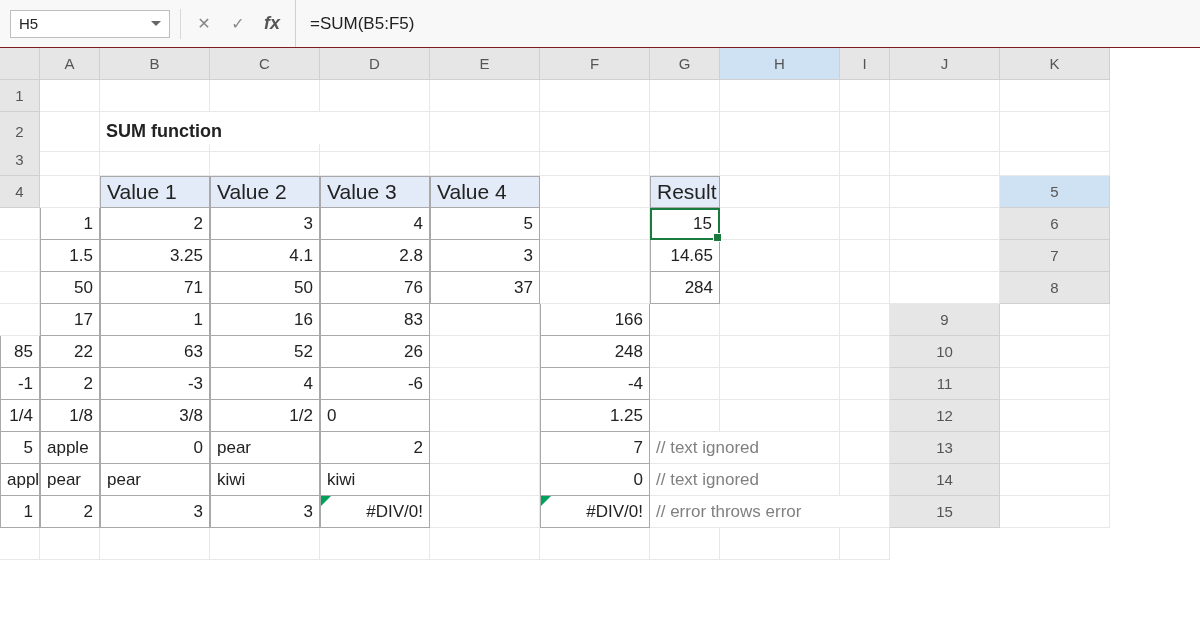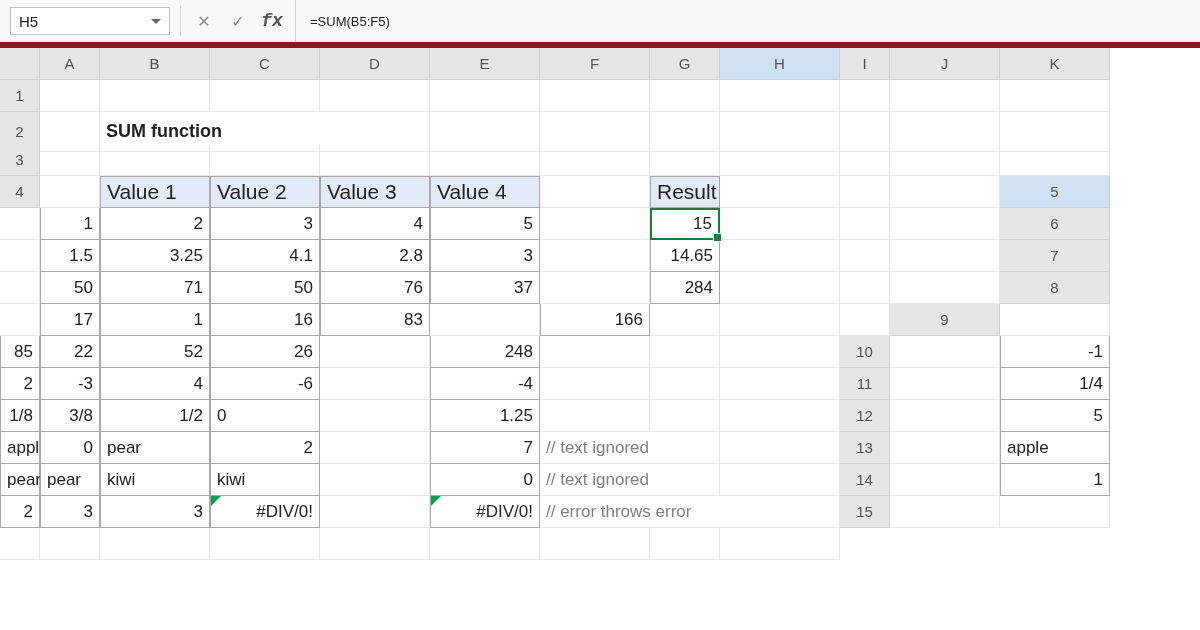--- a/index.html
+++ b/index.html
@@ -1,27 +1,27 @@
 <!DOCTYPE html>
 <html><head>
 <meta charset="utf-8">
 <style>
 html,body{margin:0;padding:0;font-family:"Segoe UI",Arial,sans-serif;font-size:15px;color:#222;background:white}
 .app{width:1200px;height:630px;position:relative;overflow:hidden;box-sizing:border-box}
 
 
-.fbar{display:flex;align-items:center;height:48px;border-bottom:6px solid #7f1d1d;background:#f8f8f8;box-sizing:border-box}
+.fbar{display:flex;align-items:center;height:48px;border-bottom:1px solid #7f1d1d;background:#f8f8f8;box-sizing:border-box}
 .namebox{width:160px;height:28px;margin-left:10px;background:white;border:1px solid #bfbfbf;display:flex;align-items:center;padding:0 8px;box-sizing:border-box;justify-content:space-between}
 .namebox span.nv{font-size:15px}
 .name-dd{width:0;height:0;border-left:5px solid transparent;border-right:5px solid transparent;border-top:5px solid #666}
 .fdiv{width:1px;height:30px;background:#d8d8d8;margin:0 10px}
 .f-btns{display:flex;align-items:center;gap:8px}
 .f-btn{width:26px;height:26px;display:flex;justify-content:center;align-items:center;color:#888;font-size:16px}
-.fx{font-style:italic;font-family:Liberation Mono, monospace;color:#555;font-size:18px;font-weight:600}
-.formula-input{flex:1;padding-left:14px;display:flex;align-items:center;font-size:13px;border-left:1px solid #d0d0d0;margin-left:10px;height:100%}
+.fx{font-style:italic;font-family:Liberation Sans, sans-serif;color:#555;font-size:18px;font-weight:600}
+.formula-input{flex:1;padding-left:14px;display:flex;align-items:center;font-size:17px;border-left:1px solid #d0d0d0;margin-left:10px;height:100%}
 
 
 .grid{display:grid;grid-template-columns:40px 60px 110px 110px 110px 110px 110px 70px 120px 50px 110px 110px;grid-auto-rows:32px}
 .ch{background:#e6e6e6;border-right:1px solid #d0d0d0;border-bottom:1px solid #d0d0d0;display:flex;justify-content:center;align-items:center;color:#555;font-size:15px;box-sizing:border-box}
 .ch.sel{background:#cfe2f3}
 .rh{background:#e6e6e6;border-right:1px solid #d0d0d0;border-bottom:1px solid #d0d0d0;display:flex;justify-content:center;align-items:center;color:#555;font-size:15px;box-sizing:border-box}
 .rh.sel{background:#cfe2f3}
 .c{border-right:1px solid #e8e8e8;border-bottom:1px solid #e8e8e8;box-sizing:border-box;display:flex;align-items:center;padding:0 6px;font-size:17px;position:relative}
 .c.r{justify-content:flex-end}
 .c.l{justify-content:flex-start}
@@ -178,20 +178,21 @@
   <div class="c"></div>
   <div class="c r tb">166</div>
   <div class="c"></div>
       <div class="c"></div>
       <div class="c"></div>
 
   <div class="rh">9</div>
   <div class="c"></div>
   <div class="c r tb">85</div>
   <div class="c r tb">22</div>
+  <div class="c r tb">63</div>
   <div class="c r tb">52</div>
   <div class="c r tb">26</div>
   <div class="c"></div>
   <div class="c r tb">248</div>
   <div class="c"></div>
       <div class="c"></div>
       <div class="c"></div>
 
   <div class="rh">10</div>
   <div class="c"></div>

